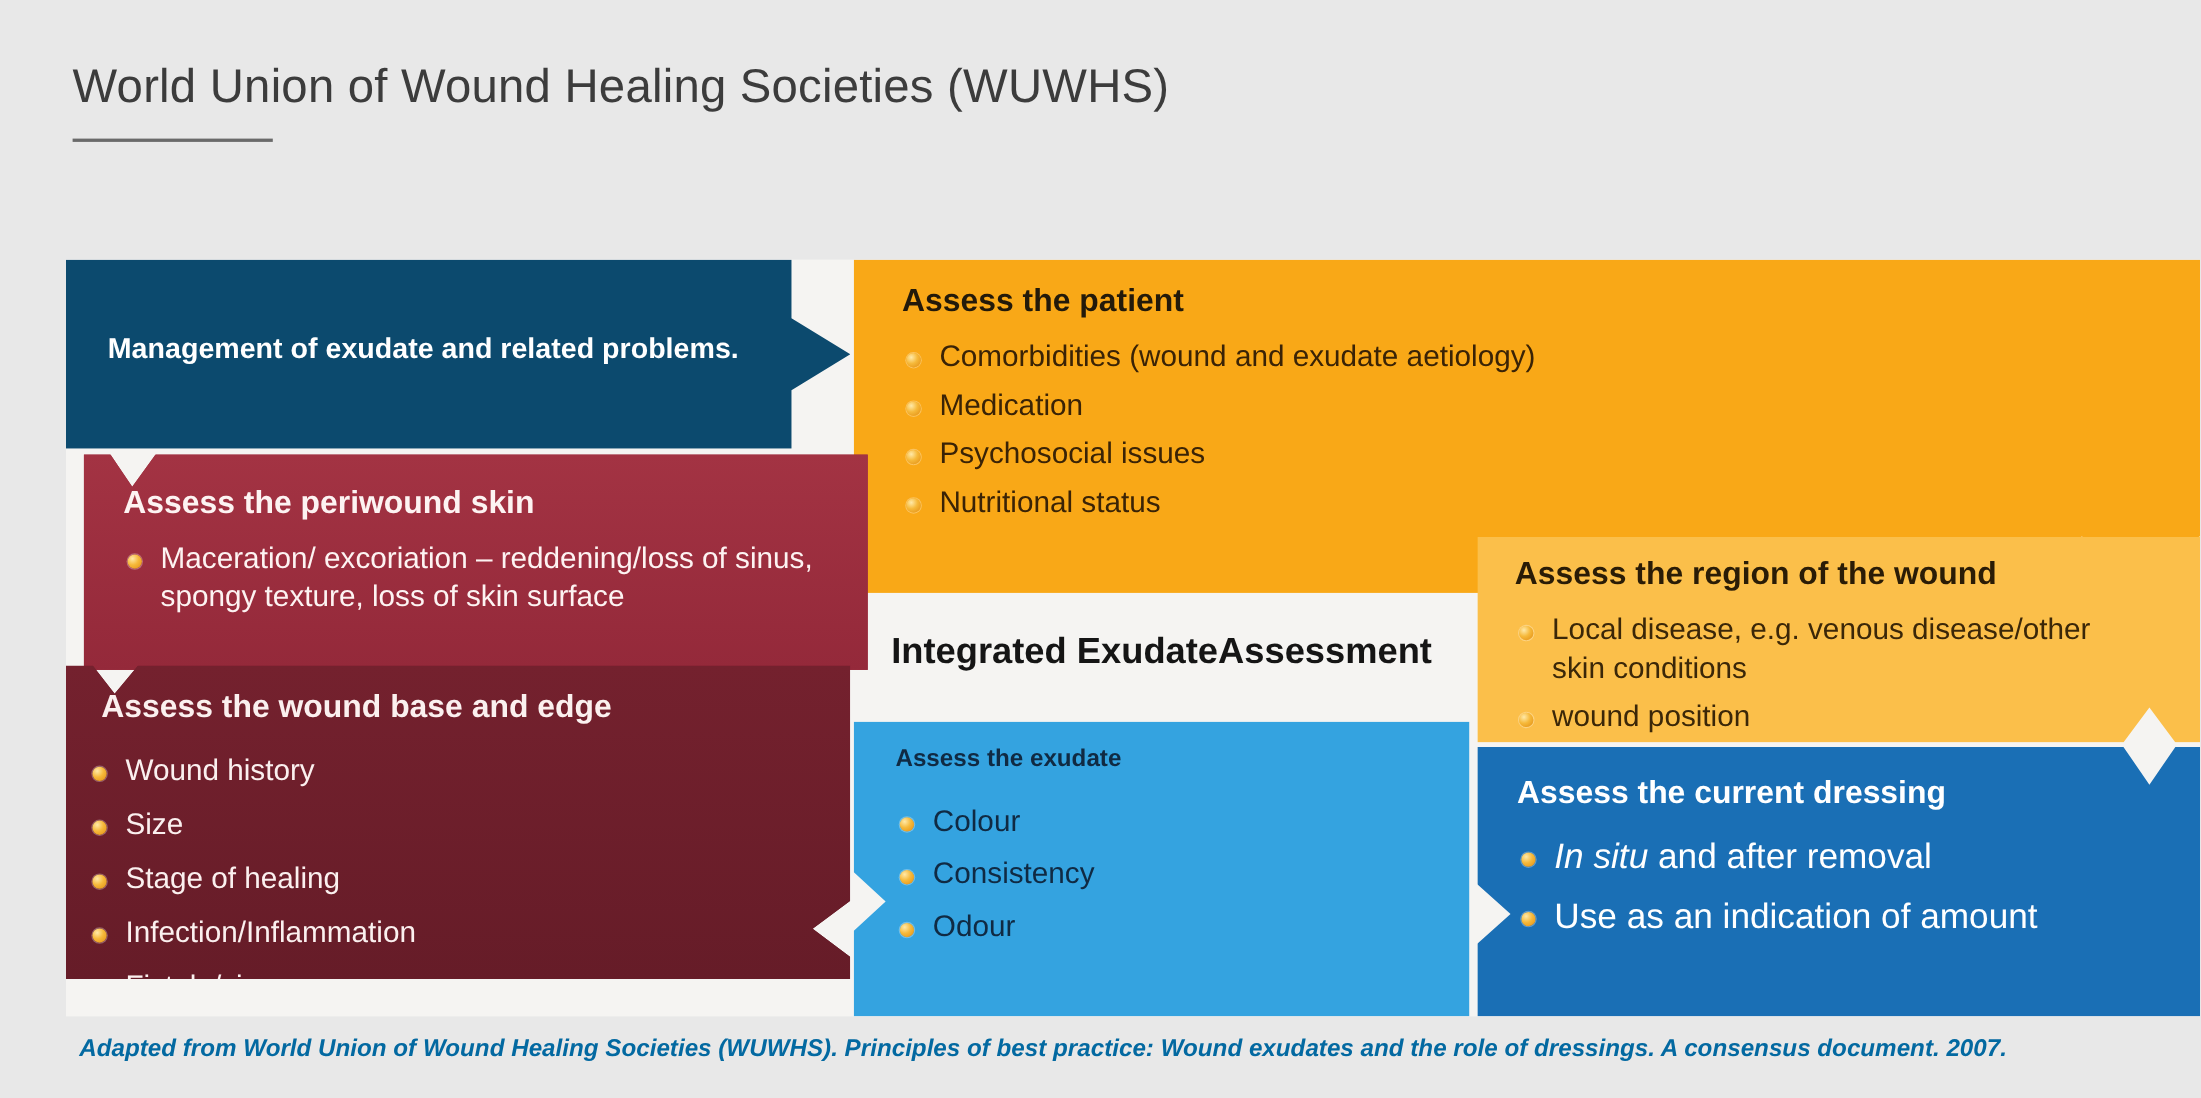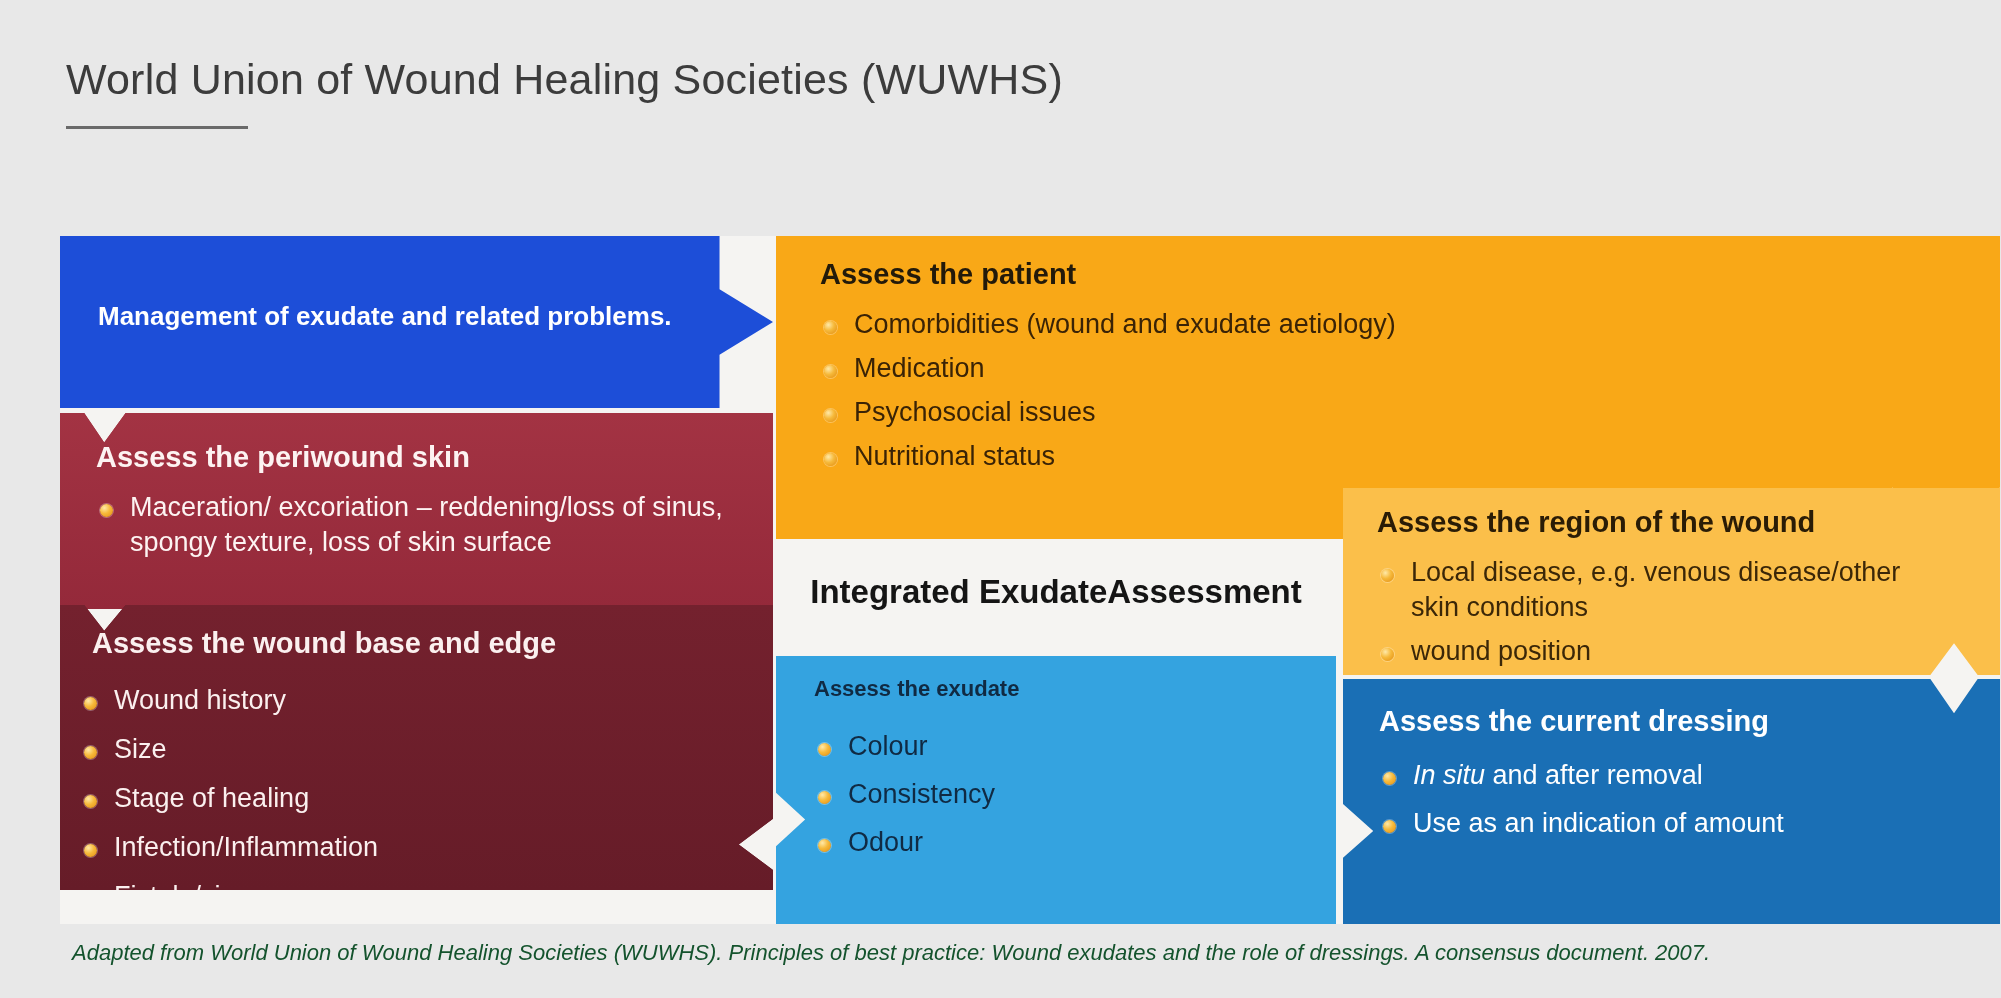--- a/index.html
+++ b/index.html
@@ -75,21 +75,21 @@
     width: 13px;
     height: 13px;
     border-radius: 50%;
     background: radial-gradient(circle at 34% 30%, #ffe9a8 0%, #f6b93a 45%, #e08b12 100%);
     box-shadow: 0 0 0 1px rgba(255,255,255,0.30);
   }
 
   
   #box-management {
     left: 0px; top: 0px; width: 713px; height: 172px;
-    background: #1d4ed8;
+    background: #0c4a6e;
     clip-path: polygon(
       0% 0%, 92.5% 0%, 92.5% 31%, 100% 50%, 92.5% 69%, 92.5% 100%, 0% 100%
     );
   }
   #box-management .box-title {
     position: absolute;
     left: 38px;
     top: 66px;
     color: #ffffff;
     font-size: 26px;
@@ -112,21 +112,21 @@
   }
   #box-patient ul.bul {
     position: absolute;
     left: 44px; top: 62px;
     color: #3a2306;
     font-size: 27px;
   }
 
   
   #box-periwound {
-    left: 0px; top: 177px; width: 713px; height: 196px;
+    left: 16px; top: 177px; width: 713px; height: 196px;
     background: #9e2f3f;
     background-image: linear-gradient(180deg, #a33343 0%, #94293a 100%);
     clip-path: polygon(
       0% 0%, 3.4% 0%, 6.2% 15%, 9.2% 0%, 100% 0%, 100% 100%, 0% 100%
     );
   }
   #box-periwound .box-title {
     position: absolute;
     left: 36px; top: 28px;
     color: #fdf3f2;
@@ -244,34 +244,35 @@
     position: absolute;
     left: 36px; top: 26px;
     color: #ffffff;
     font-size: 29px;
     font-weight: 600;
   }
   #box-dressing ul.bul {
     position: absolute;
     left: 36px; top: 66px;
     color: #ffffff;
-    font-size: 27px;
+    font-size: 32px;
   }
   #box-dressing ul.bul li { margin-top: 13px; }
   .ital { font-style: italic; }
 
   
   #footer-note {
     position: absolute;
     left: 72px;
     top: 940px;
     font-size: 22px;
     font-style: italic;
-    color: #14532d;
+    color: #0369a1;
     white-space: nowrap;
+    font-weight: bold;
   }
 </style>
 </head>
 <body>
 
 <div id="stage">
 
   <div id="title-block">
     <div id="page-title">World Union of Wound Healing Societies (WUWHS)</div>
     <div id="title-rule"></div>

